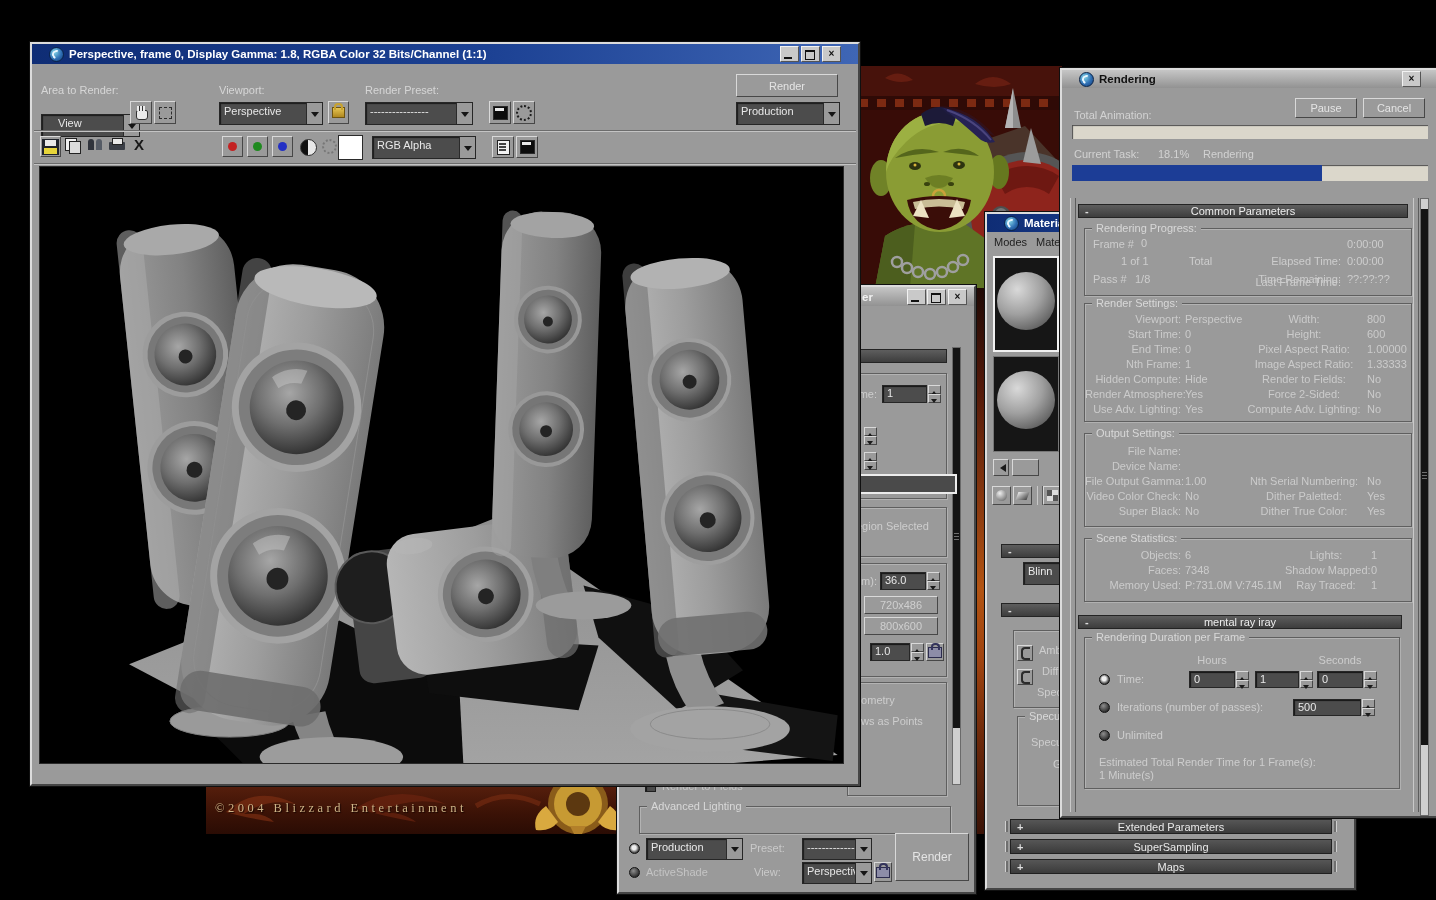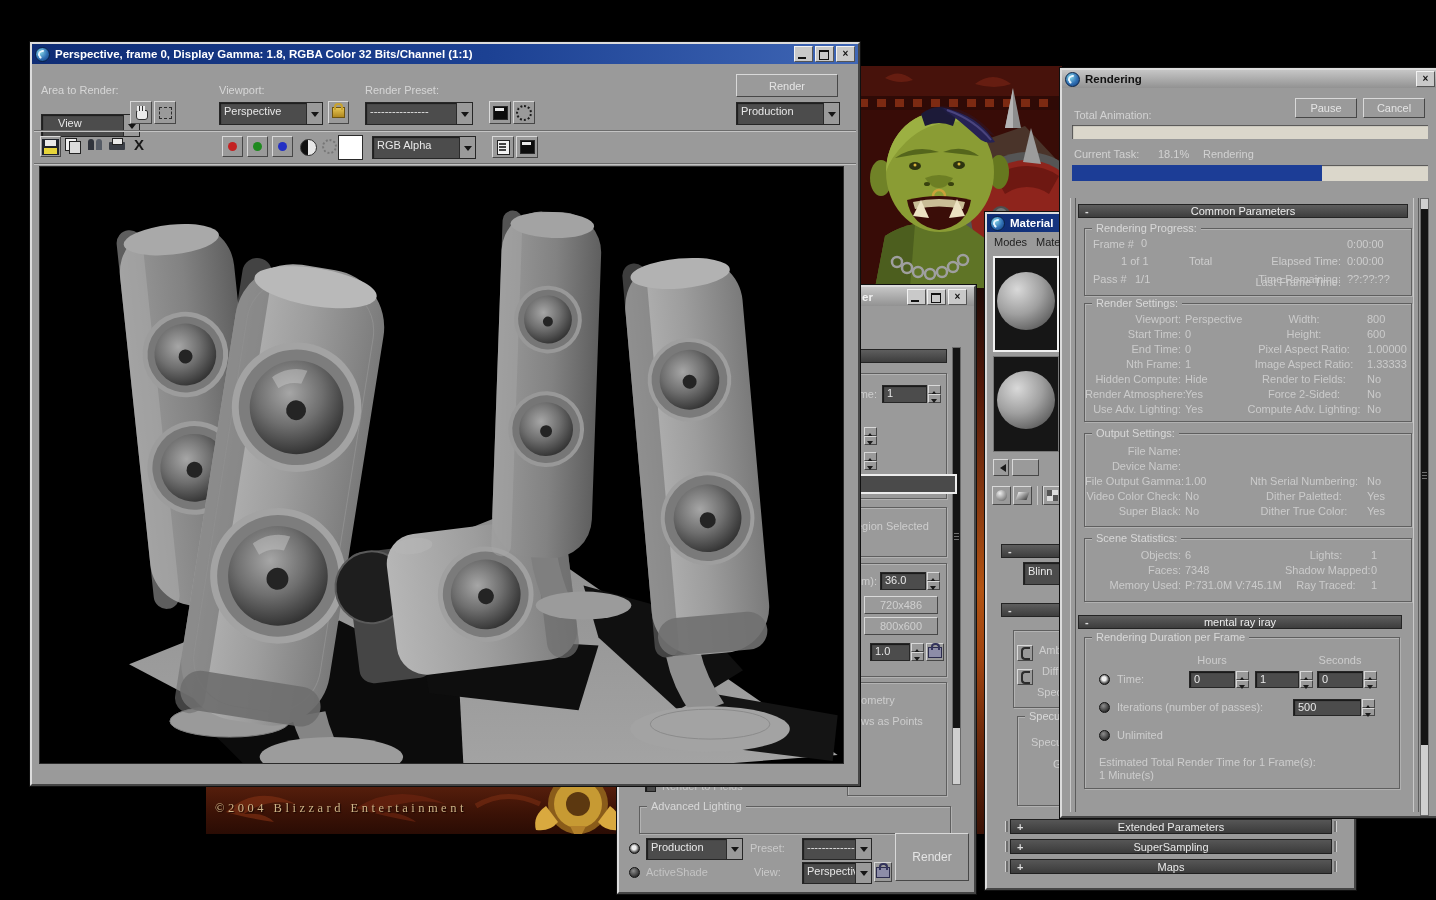--- a/index.html
+++ b/index.html
@@ -2,21 +2,21 @@
 <html><head>
 <meta charset="utf-8">
 <style>
   html,body{margin:0;padding:0;background:#000;}
   body{font-family:"Liberation Sans",sans-serif;}
   #screen{position:relative;width:1436px;height:900px;background:#000;overflow:hidden;}
   .abs{position:absolute;}
 
   
   .win{position:absolute;background:#9a9a9a;border:2px solid;border-color:#dcdcdc #454545 #454545 #dcdcdc;box-shadow:0 0 0 1px #101010;}
-  .tbar{position:absolute;left:0;right:0;top:0;height:19px;display:flex;align-items:center;padding:0 3px;overflow:hidden;}
+  .tbar{position:absolute;left:0;right:0;top:0;height:19px;display:flex;align-items:center;padding:0 17px;overflow:hidden;}
   .tbar.blue{background:linear-gradient(90deg,#0f2d75,#1c4193 55%,#3f66b5);}
   .tbar.silver{background:linear-gradient(180deg,#c6c6c6,#929292);}
   .tbar .ttl{font-weight:bold;font-size:11.5px;color:#fff;margin-left:5px;white-space:nowrap;overflow:hidden;}
   .tbar .ttl.dark{color:#111;}
   .mxicon{width:13px;height:13px;border-radius:50%;background:radial-gradient(circle at 35% 32%,#86d8e8,#2f6fb4 55%,#123b78);border:1px solid #0a2448;position:relative;flex:none;}
   .mxicon::after{content:"";position:absolute;inset:2px;border:2px solid transparent;border-top-color:#eaf6ff;border-left-color:#eaf6ff;border-radius:50%;transform:rotate(-25deg);}
   .wbtn{width:17px;height:14px;background:#c9c9c9;border:1px solid;border-color:#f2f2f2 #555 #555 #f2f2f2;margin-left:2px;position:relative;flex:none;display:flex;align-items:center;justify-content:center;color:#111;font-size:10px;font-weight:bold;line-height:1;}
   .glyph-min::after{content:"";position:absolute;left:3px;bottom:2px;width:8px;height:2px;background:#111;}
   .glyph-max::after{content:"";position:absolute;left:3px;top:3px;width:8px;height:7px;border:1px solid #111;border-top-width:2px;}
   .lbl{font-size:11px;color:#d6d6d6;white-space:nowrap;}
@@ -611,21 +611,21 @@
         <span>Common Parameters</span>
     </div>
 
     <div class="grp" style="left:22px;top:158px;width:326px;height:66px;">
       <span class="lg">Rendering Progress:</span>
       <span class="sv" style="left:8px;top:9px;">Frame #</span>
       <span class="sv" style="left:56px;top:8px;">0</span>
       <span class="sv" style="left:36px;top:26px;">1 of 1</span>
       <span class="sv" style="left:104px;top:26px;">Total</span>
       <span class="sv" style="left:8px;top:44px;">Pass #</span>
-      <span class="sv" style="left:50px;top:44px;">1/1</span>
+      <span class="sv" style="left:50px;top:44px;">1/8</span>
       <span class="sl" style="left:140px;top:9px;width:116px;margin-top:38px;">Last Frame Time:</span>
       <span class="sv" style="left:262px;top:9px;">0:00:00</span>
       <span class="sl" style="left:140px;top:26px;width:116px;">Elapsed Time:</span>
       <span class="sv" style="left:262px;top:26px;">0:00:00</span>
       <span class="sl" style="left:140px;top:44px;width:116px;">Time Remaining:</span>
       <span class="sv" style="left:262px;top:44px;">??:??:??</span>
     </div>
 
     <div class="grp" style="left:22px;top:233px;width:326px;height:117px;">
       <span class="lg">Render Settings:</span>

